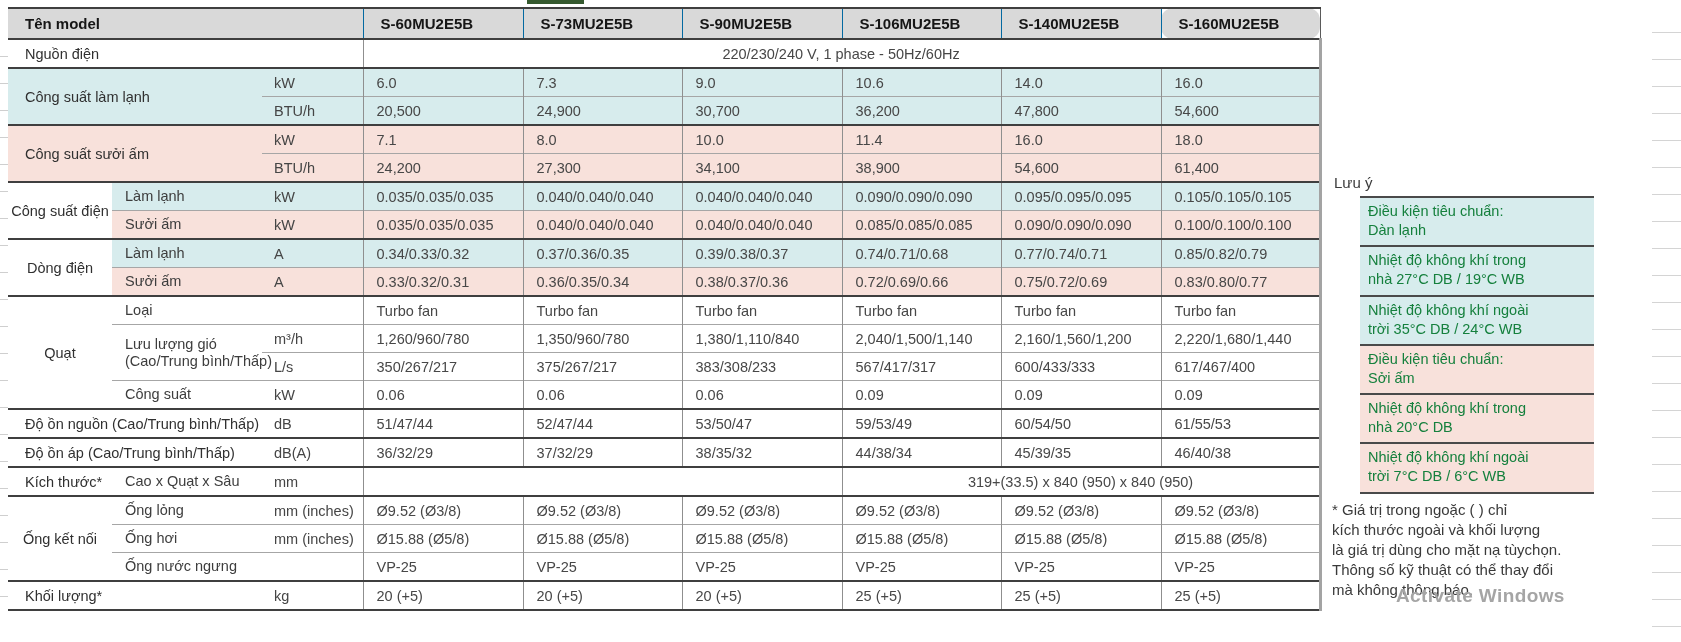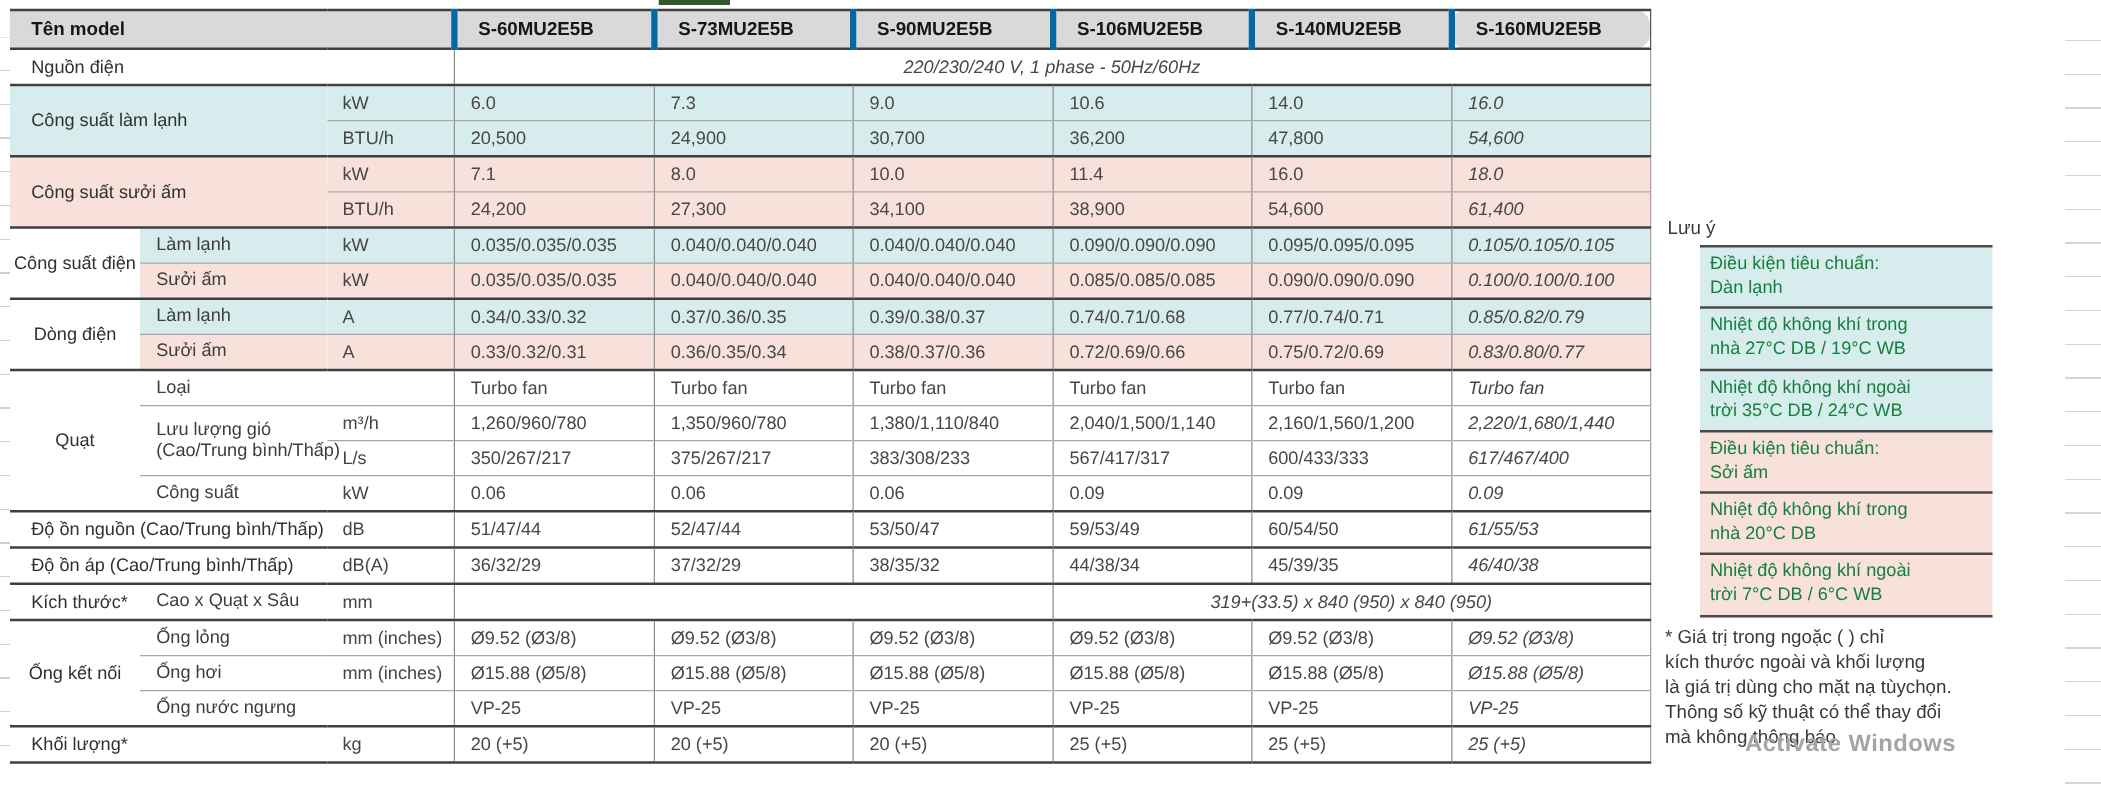--- a/index.html
+++ b/index.html
@@ -9,35 +9,35 @@
   .grid-left{position:absolute;left:0;top:30px;width:8px;height:575px;
     background:repeating-linear-gradient(to bottom,transparent 0 26px,#cfcfcf 26px 27px);}
   .grid-right{position:absolute;left:1652px;top:6px;width:29px;height:636px;
     background:repeating-linear-gradient(to bottom,transparent 0 26px,#d4d4d4 26px 27px);}
   .artifact{position:absolute;left:527px;top:0;width:57px;height:4px;background:#35592f;}
 
   table.spec{border-collapse:collapse;table-layout:fixed;position:absolute;left:8px;top:7px;width:1312px;}
   th,td{height:27px;vertical-align:middle;padding:0;font-size:14.5px;overflow:visible;}
   th{background:#d9d9d9;font-weight:bold;text-align:left;padding-left:17px;font-size:15px;color:#161616;
      border-top:2px solid #3f3f3f;border-bottom:2px solid #3f3f3f;height:29px;white-space:nowrap;}
-  th.model{border-left:5px solid #0369a1;margin-top:20px;}
+  th.model{border-left:1px solid #0369a1;margin-top:20px;}
   th:last-child{border-right:1px solid #5a5a5a;border-radius:12px;}
 
   .c-lab{padding-left:17px;color:#303030;white-space:nowrap;}
   .c-labc{text-align:center;color:#303030;white-space:nowrap;}
   .c-sub{padding-left:13px;white-space:pre;line-height:1.15;}
   .c-unit{padding-left:12px;color:#454545;white-space:nowrap;}
   .c-val{padding-left:13px;color:#474747;border-left:1px solid #8f8f8f;white-space:nowrap;}
   .c-valc{text-align:center;color:#474747;border-left:1px solid #8f8f8f;white-space:nowrap;}
   .tint-t{background:#d7eced;}
   .tint-p{background:#f8e1db;}
   tr.sep-M>td{border-top:2px solid #3f3f3f;}
   tr.sep-m>td{border-top:1px solid #a6a6a6;}
   tbody tr:last-child td{border-bottom:2px solid #3f3f3f;}
-  tbody td:last-child{border-right:1px solid #a3a3a3;font-style:italic;}
+  tbody td:last-child{border-right:3px solid #a3a3a3;}
 
   .notes{position:absolute;left:1332px;top:174px;width:262px;}
   .notes-title{font-size:15px;color:#3b3b3b;margin:0 0 5px 2px;}
   .note{border-top:2px solid #4a4a4a;padding:4px 8px 5px;font-size:14.5px;line-height:1.32;
         white-space:pre-line;color:#15803d;margin-left:28px;}
   .note:last-child{border-bottom:2px solid #4a4a4a;}
   .footnote{position:absolute;left:1332px;top:500px;width:246px;font-size:15px;line-height:1.34;
         white-space:pre-line;color:#3a3a3a;}
   .watermark{position:absolute;left:1396px;top:585px;font-size:19px;color:#a5a5a5;letter-spacing:.4px;font-weight:bold;}
 </style>

